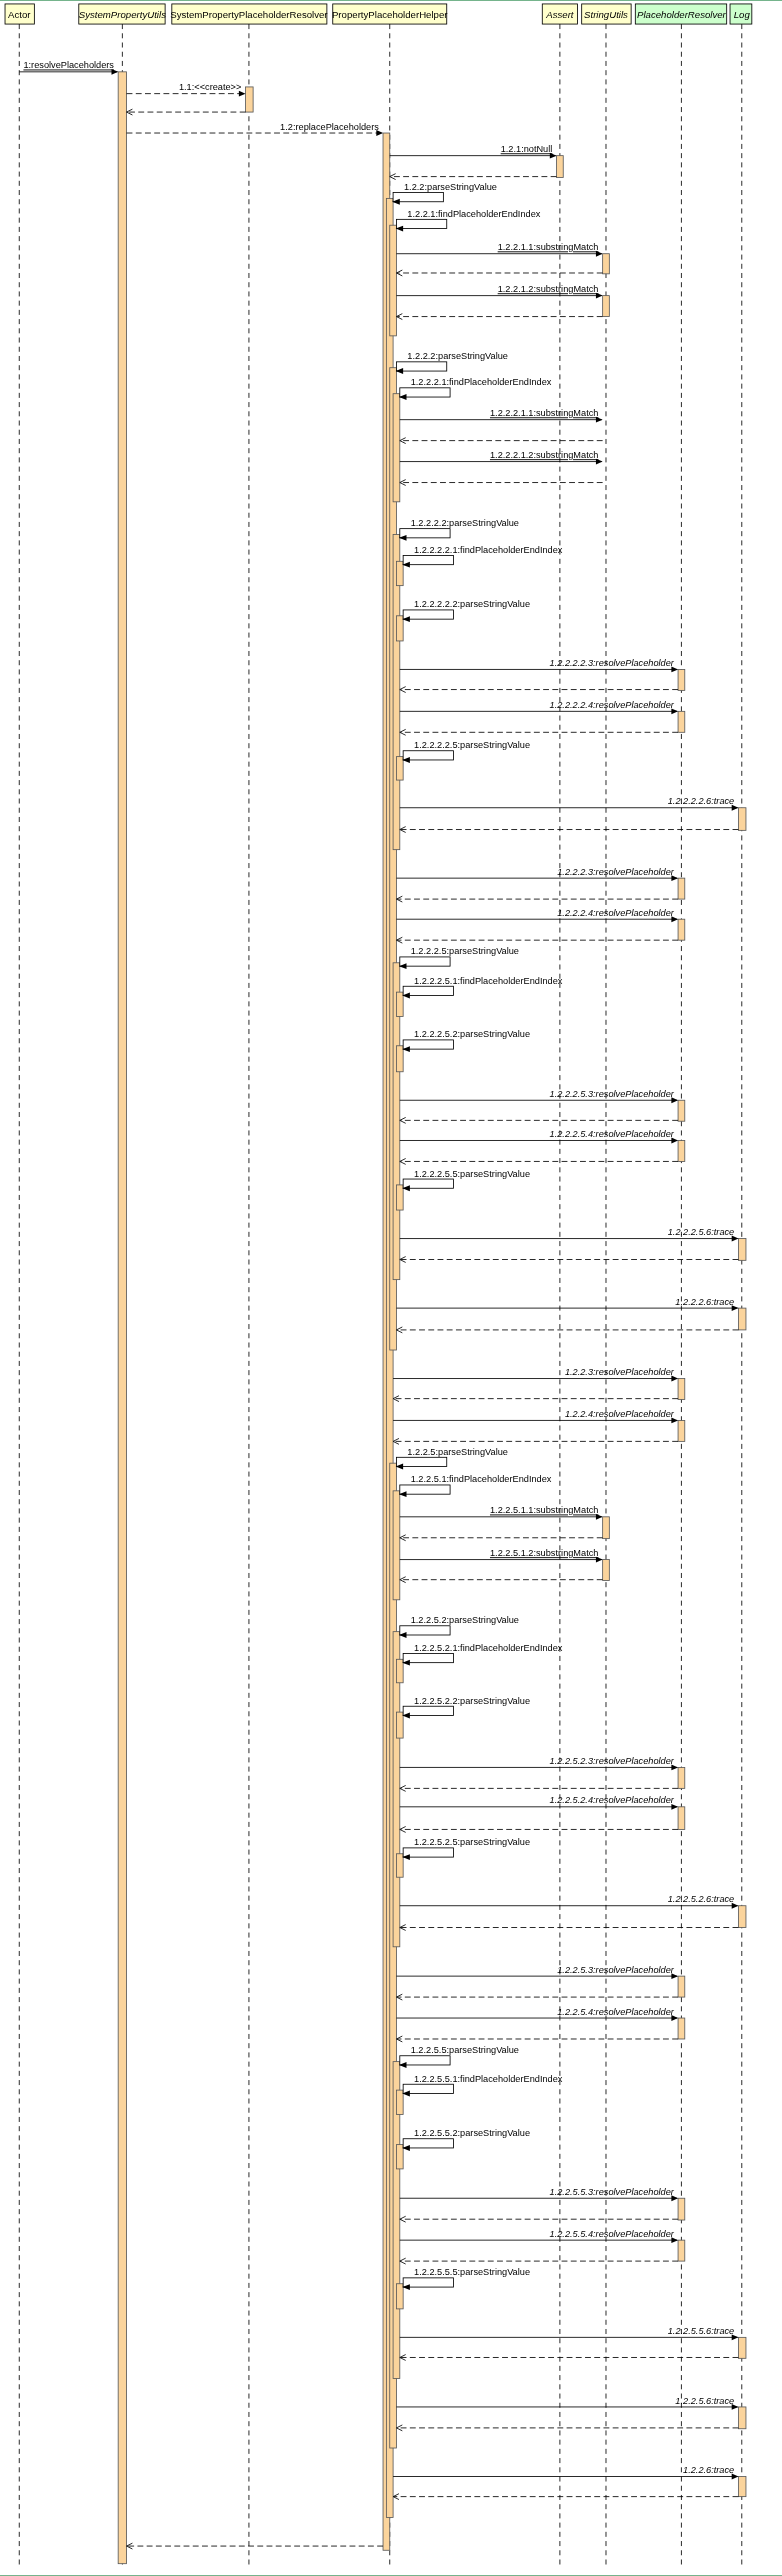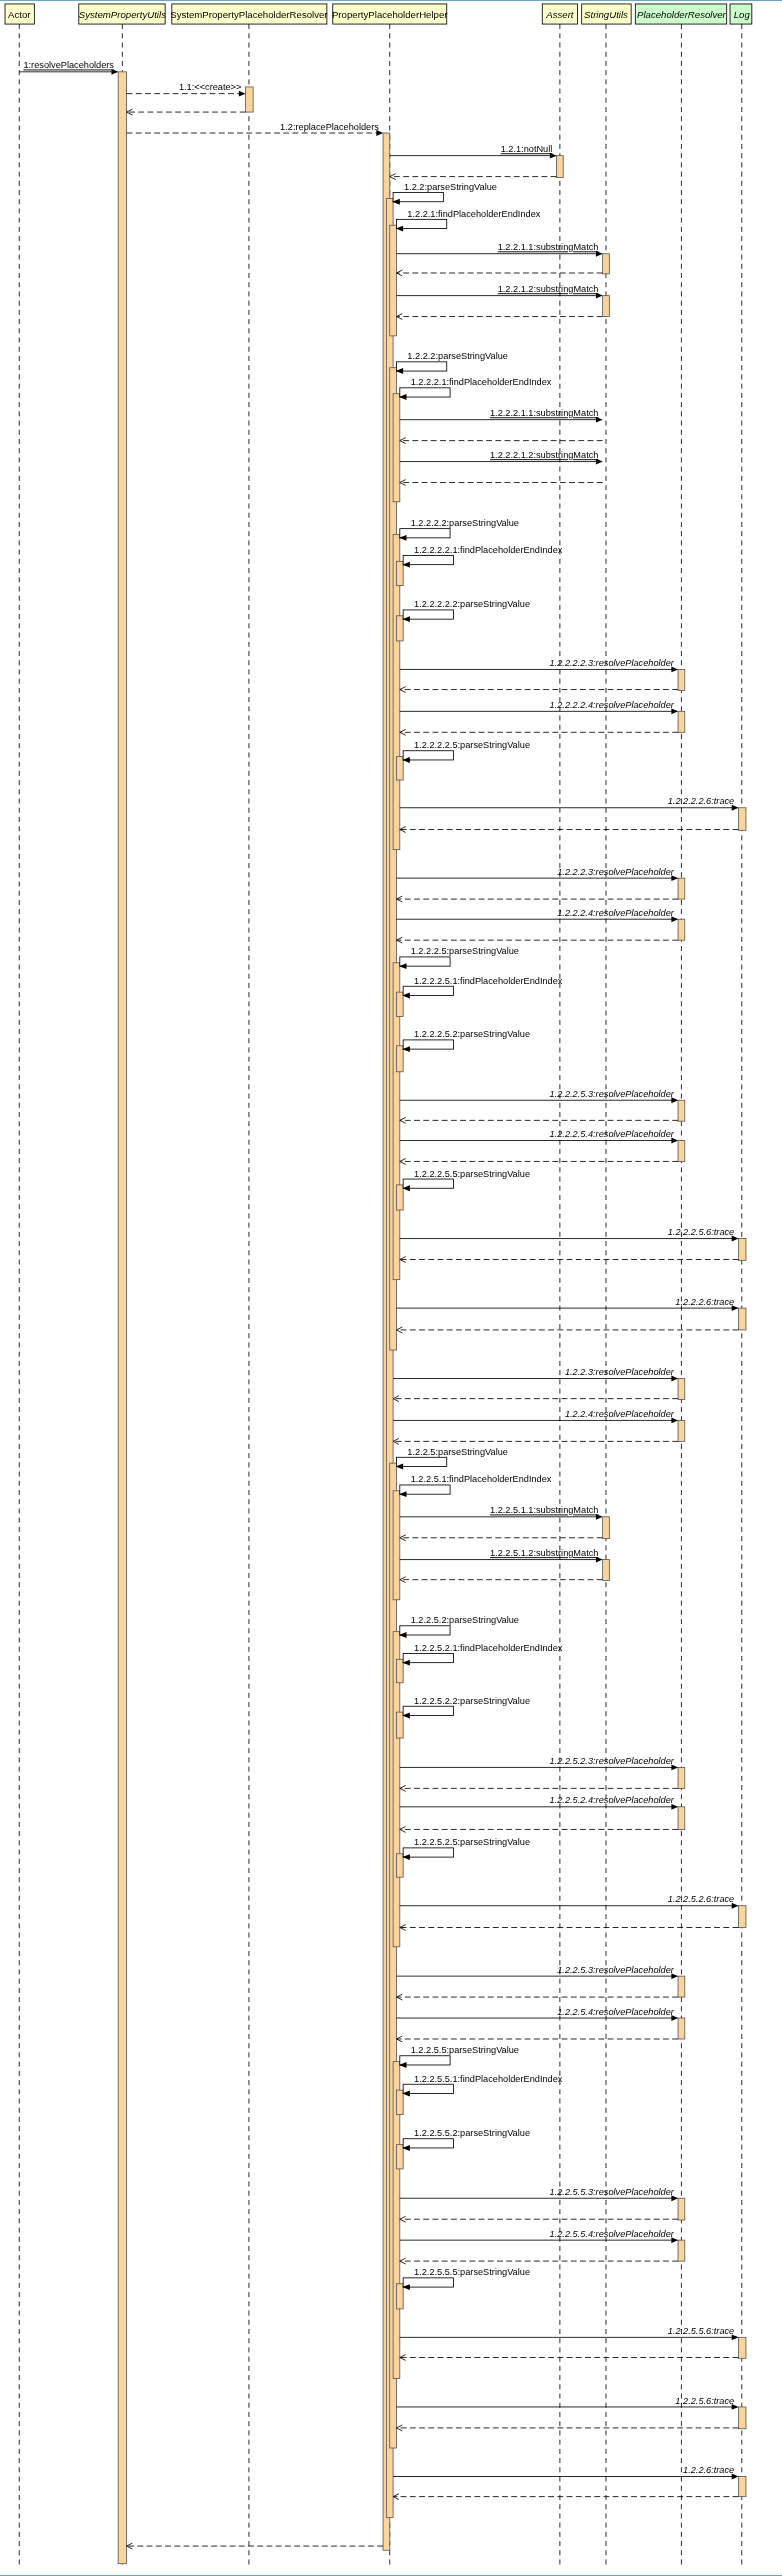--- a/index.html
+++ b/index.html
@@ -1,16 +1,16 @@
 <!DOCTYPE html>
 <html style="font-size:13.4px"><head>
 <meta charset="utf-8">
 <style>
   html,body{margin:0;padding:0;background:#ffffff;}
-  #stage{position:relative;width:782px;height:2576px;background:#0369a1;overflow:hidden;}
+  #stage{position:relative;width:782px;height:2576px;background:#15803d;overflow:hidden;}
   svg{display:block;font-family:"Liberation Sans", sans-serif;}
 </style>
 </head>
 <body>
 
 <div id="stage">
   <svg id="seq-svg" width="782" height="2576" viewBox="0 0 933 3072" xmlns="http://www.w3.org/2000/svg">
       <rect x="0" y="0" width="933" height="3072" fill="#FFFFFF"></rect>
       <line x1="23" y1="28" x2="23" y2="3062" stroke="#000000" stroke-width="1" stroke-dasharray="6,5"></line>
       <line x1="146" y1="28" x2="146" y2="3062" stroke="#000000" stroke-width="1" stroke-dasharray="6,5"></line>

